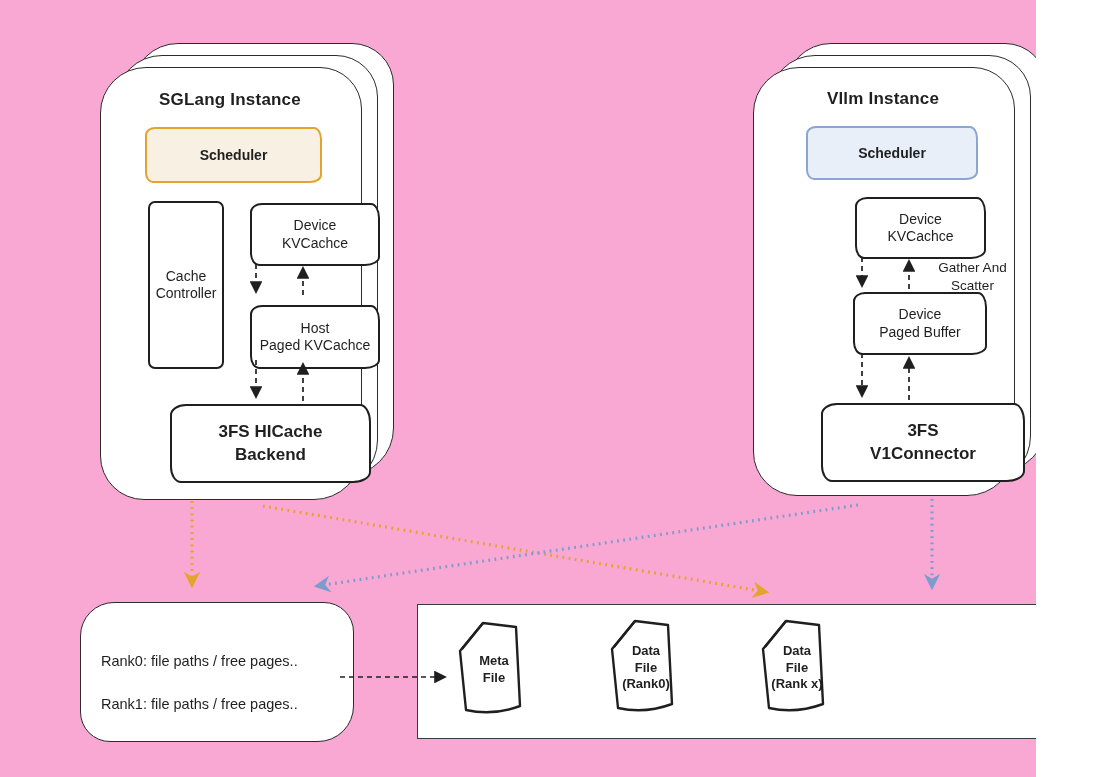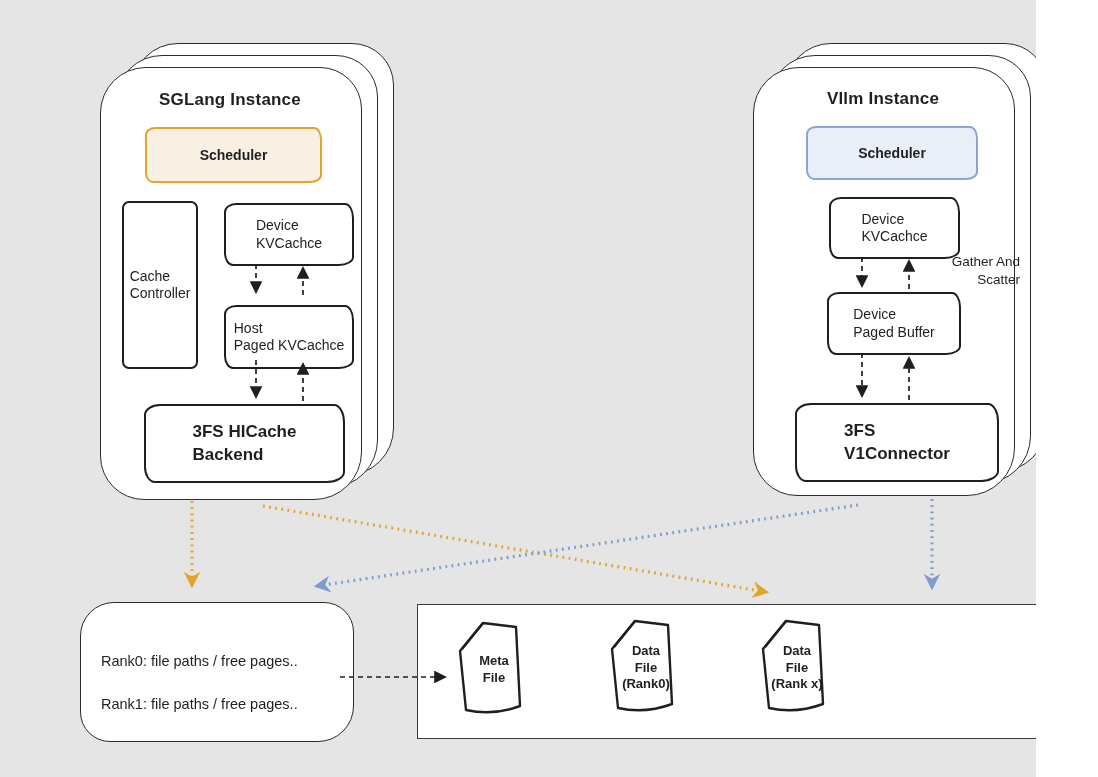--- a/index.html
+++ b/index.html
@@ -5,31 +5,31 @@
   :root{
     --ink:#1f1f1f;
     --orange:#E2A42C;
     --orange-fill:#F8F1E3;
     --blue:#7C9CCE;
     --blue-fill:#E9EFF8;
     --blue-border:#8CA6D3;
   }
   html,body{margin:0;padding:0;background:#ffffff;}
   .canvas{
-    position:relative;width:1036px;height:777px;background:#e5e5e5;overflow:hidden;
+    position:relative;width:1036px;height:777px;background:#f9a8d4;overflow:hidden;
     font-family:"Liberation Sans", sans-serif;color:var(--ink);
   }
   .card{
     position:absolute;width:260px;background:#ffffff;
     border:1.7px solid #2b2b2b;border-radius:46px 42px 48px 44px;
   }
   .box{
     position:absolute;background:#ffffff;border:2.2px solid var(--ink);
-    display:flex;align-items:center;justify-content:center;text-align:left;
-    font-size:14px;line-height:1.25;
+    display:flex;align-items:center;justify-content:center;text-align:center;
+    font-size:14px;line-height:1.25;margin-left:26px;
   }
   .sketch{border-radius:12px 9px 15px 9px / 9px 15px 9px 13px;}
   .bigbox{border-width:2.4px;border-radius:16px 11px 18px 11px / 11px 18px 11px 16px;
     font-weight:bold;font-size:17px;line-height:1.3;}
   .sched{
     position:absolute;display:flex;align-items:center;justify-content:center;
     font-size:14px;border-radius:10px 8px 12px 8px / 8px 12px 8px 10px;font-weight:bold;
   }
   .sched.orange{border:2px solid var(--orange);background:var(--orange-fill);}
   .sched.blue{border:2px solid var(--blue-border);background:var(--blue-fill);}
@@ -107,21 +107,21 @@
 
     <div class="sched blue" style="left:806px;top:126px;width:168px;height:50px;">
       <span class="ml">Scheduler</span>
     </div>
 
     <div class="box sketch" style="left:829px;top:197px;width:127px;height:58px;">
       <span class="ml">Device
 KVCachce</span>
     </div>
 
-    <div class="note ml" style="left:925px;top:253px;width:95px;text-align:right;">Gather And
+    <div class="note ml" style="left:925px;top:259px;width:95px;">Gather And
 Scatter</div>
 
     <div class="box sketch" style="left:827px;top:292px;width:130px;height:59px;">
       <span class="ml">Device
 Paged Buffer</span>
     </div>
 
     <div class="box bigbox" style="left:795px;top:403px;width:200px;height:75px;">
       <span class="ml">3FS
 V1Connector</span>

